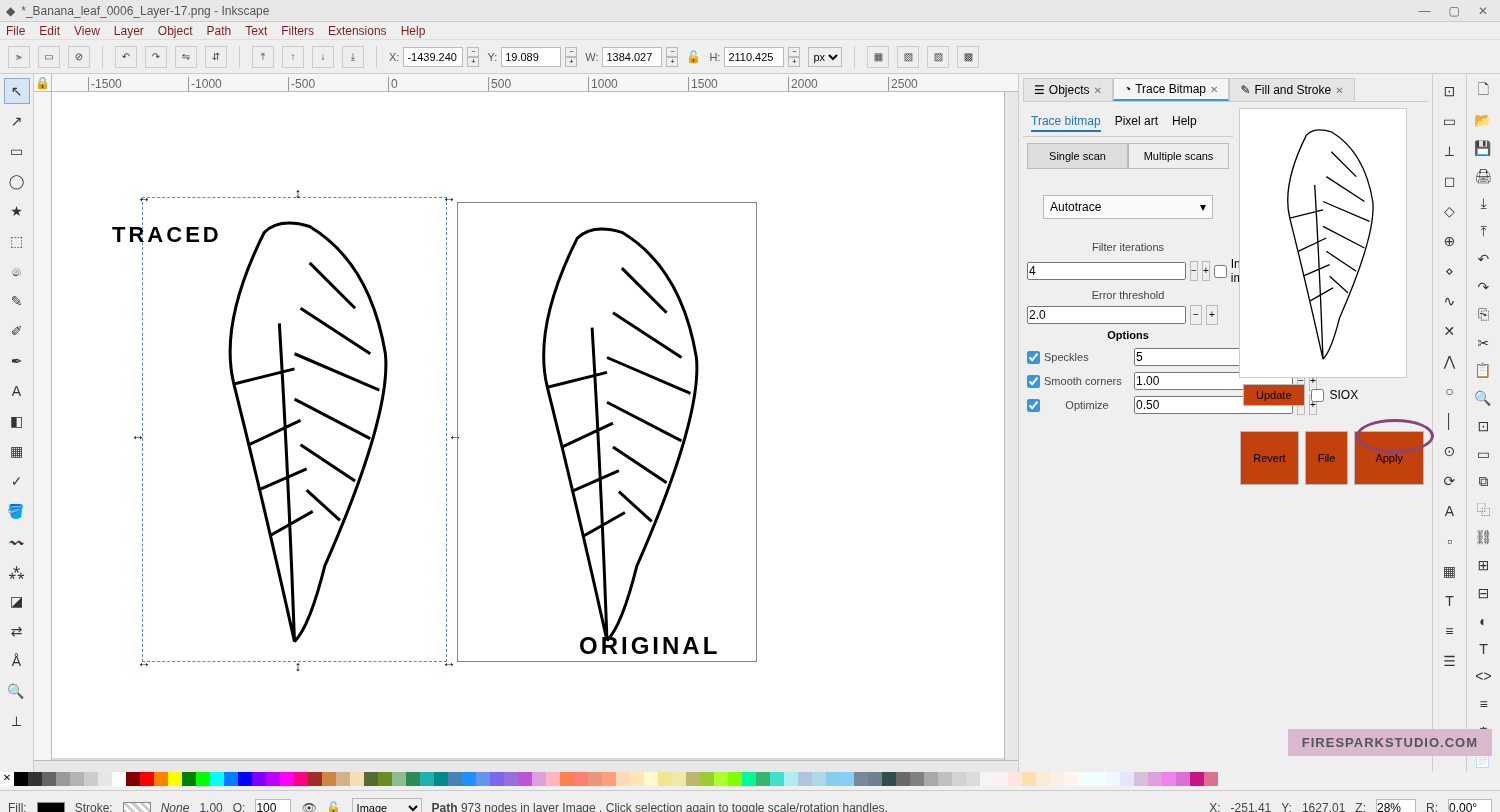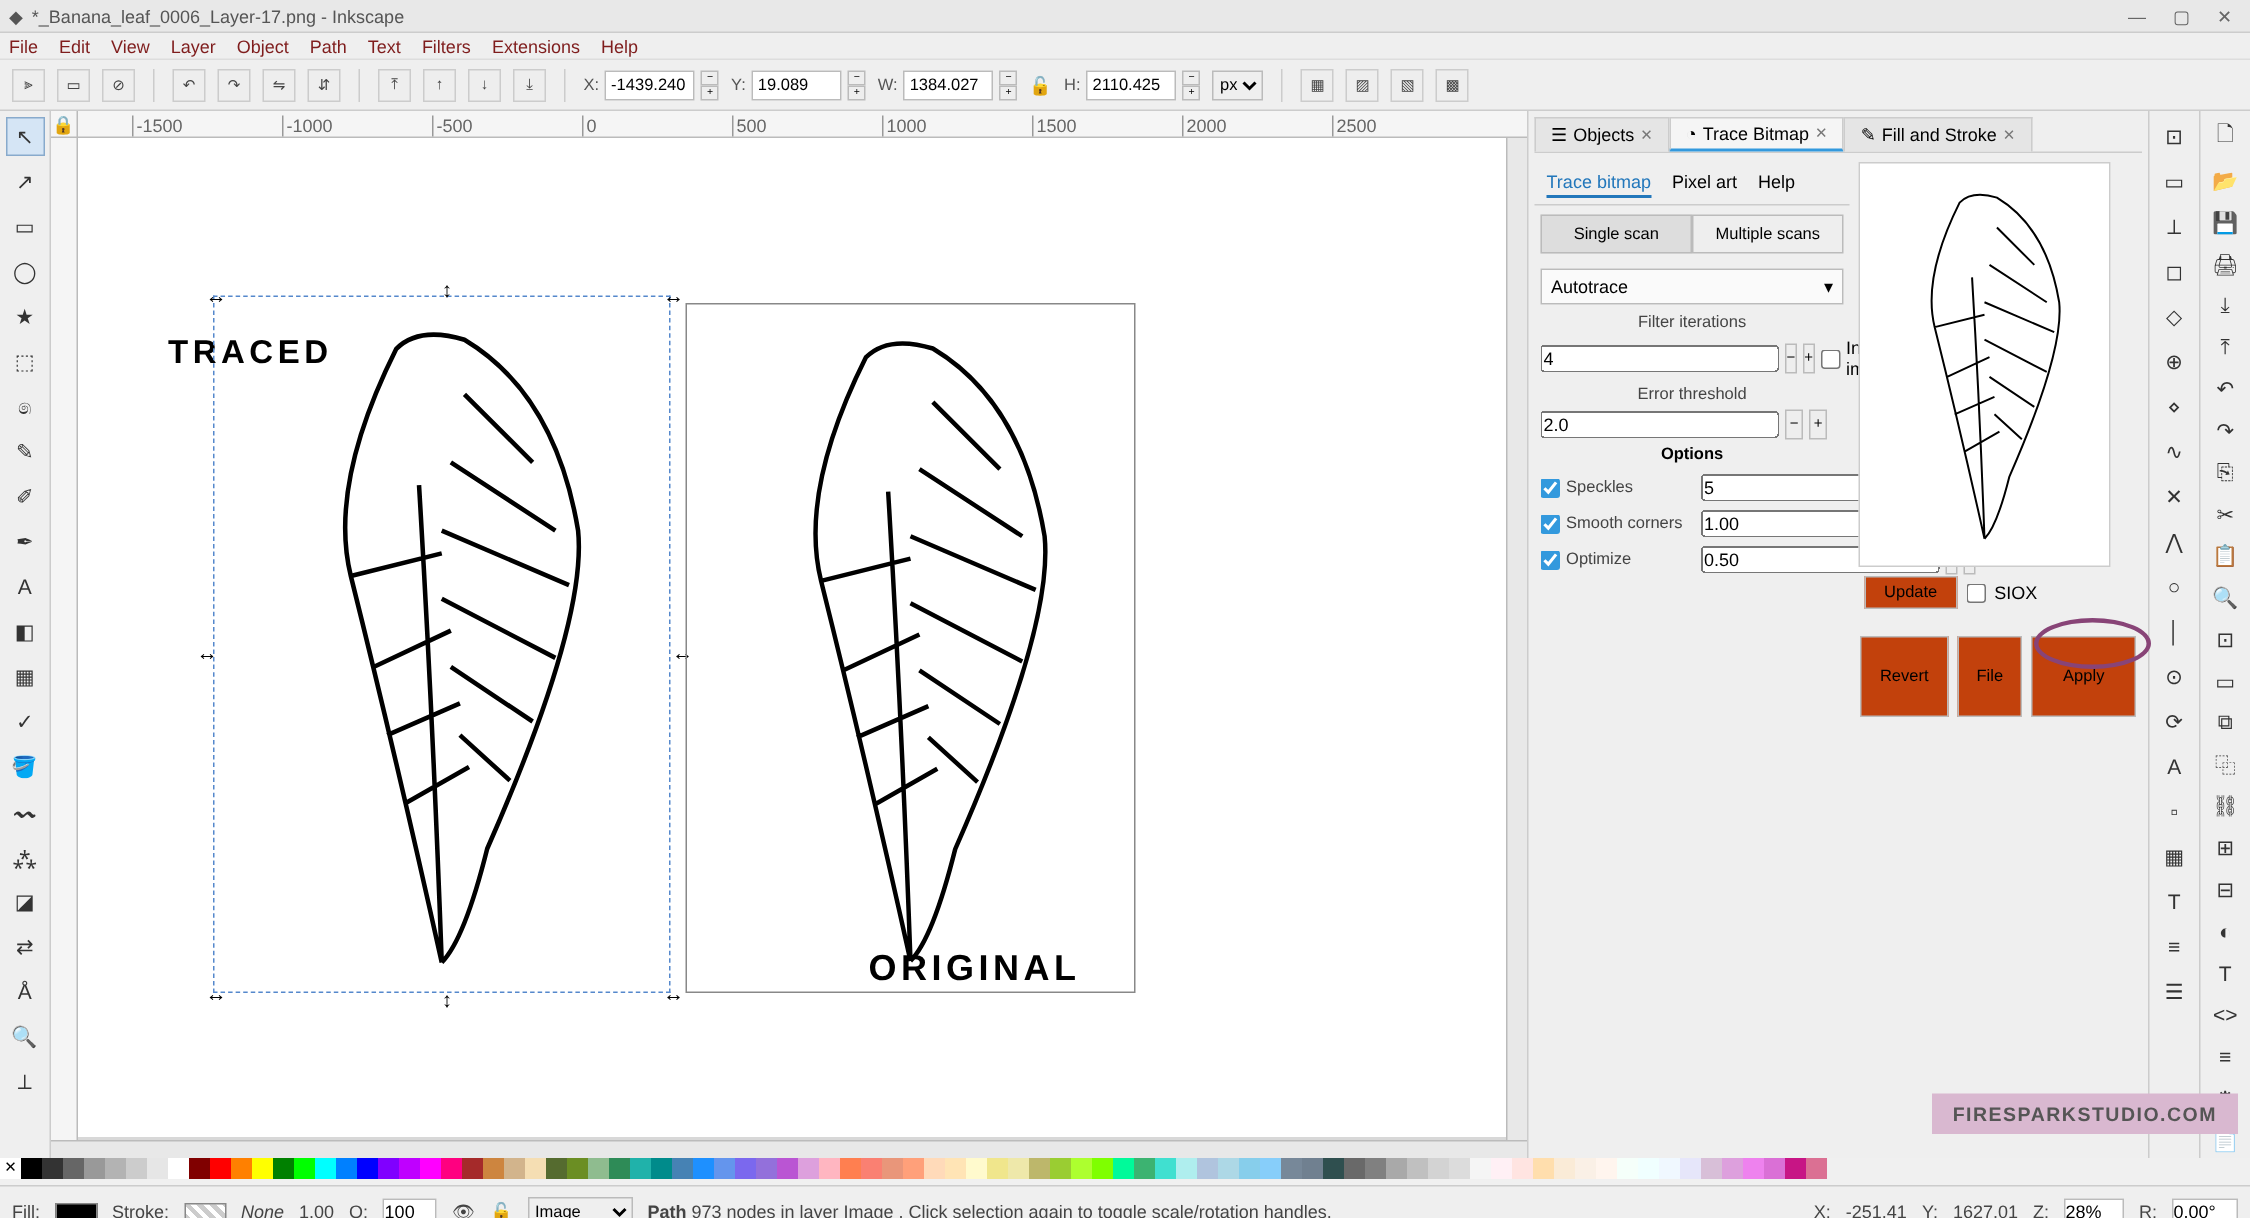--- a/index.html
+++ b/index.html
@@ -40,21 +40,21 @@
 .ptab.active { background: #f5f5f5; border-bottom: 2px solid #3399dd; }
 .ptab .close { font-size: 10px; color: #777; }
 .panel-body { display: flex; gap: 6px; padding: 6px 0; }
 .trace-panel { width: 210px; }
 .sub-tabs { display: flex; gap: 14px; padding: 4px 8px; font-size: 11px; border-bottom: 1px solid #ccc; }
 .sub-tabs .st { padding: 2px 0; }
 .sub-tabs .st.active { color: #2277bb; border-bottom: 2px solid #2277bb; }
 .scan-btns { display: flex; gap: 0; padding: 6px 4px; }
 .scan-btn { flex: 1; padding: 6px 4px; text-align: center; border: 1px solid #bbb; background: #eee; font-size: 11px; }
 .scan-btn.active { background: #ddd; }
-.dropdown { margin: 4px; padding: 4px 6px; border: 1px solid #bbb; background: #fafafa; font-size: 11px; display: flex; justify-content: space-between; }
+.dropdown { margin: 20px; padding: 4px 6px; border: 1px solid #bbb; background: #fafafa; font-size: 11px; display: flex; justify-content: space-between; }
 .field-row { display: flex; align-items: center; margin: 2px 4px; gap: 4px; }
 .field-label { font-size: 11px; flex: 0 0 auto; text-align: right; color: #444; }
 .pm { width: 12px; height: 20px; border: 1px solid #bbb; background: #eee; text-align: center; font-size: 10px; line-height: 18px; }
 .checkbox-row { display: flex; align-items: center; margin: 4px; font-size: 11px; gap: 4px; }
 .checkbox-row input { accent-color: #3399dd; }
 .opts-label { text-align: center; font-weight: bold; font-size: 11px; padding: 2px;}
 .preview-pane { width: 168px; height: 270px; background: #fff; border: 1px solid #ccc; position: relative; }
 .update-row { display: flex; gap: 6px; align-items: center; padding: 6px 4px; }
 .btn { padding: 4px 12px; border: 1px solid #bbb; background: #c2410c; font-size: 11px; }
 .action-row { display: flex; gap: 6px; justify-content: flex-end; padding: 6px 4px; }
@@ -279,21 +279,21 @@
         </div>
         <div class="checkbox-row">
           <input type="checkbox" checked="" style="">
           <span class="field-label" style="width:86px;text-align:left;">Smooth corners</span>
           <input type="text" value="1.00" style="">
           <div class="pm">−</div>
             <div class="pm">+</div>
         </div>
         <div class="checkbox-row">
           <input type="checkbox" checked="" style="">
-          <span class="field-label" style="width:86px;text-align:left;">Optimize</span>
+          <span class="field-label" style="width:86px;text-align:center;">Optimize</span>
           <input type="text" value="0.50" style="">
           <div class="pm">−</div>
             <div class="pm">+</div>
         </div>
       </div>
 
       <div>
         <div class="preview-pane">
           <svg viewBox="0 0 100 150" style="width:100%;height:100%;">
               <path d="M50 145 Q40 100 30 60 Q25 40 40 10 Q45 5 55 8 Q75 20 80 50 Q82 70 60 120 Q55 140 50 145 M50 145 Q48 90 45 40 M30 60 L50 55 M35 80 L52 72 M38 95 L54 88 M42 110 L56 102 M55 20 L70 35 M52 35 L75 50 M50 50 L78 62 M50 65 L75 78 M52 80 L70 92 M54 95 L65 105" stroke="#000" stroke-width="0.8" fill="none"></path>

